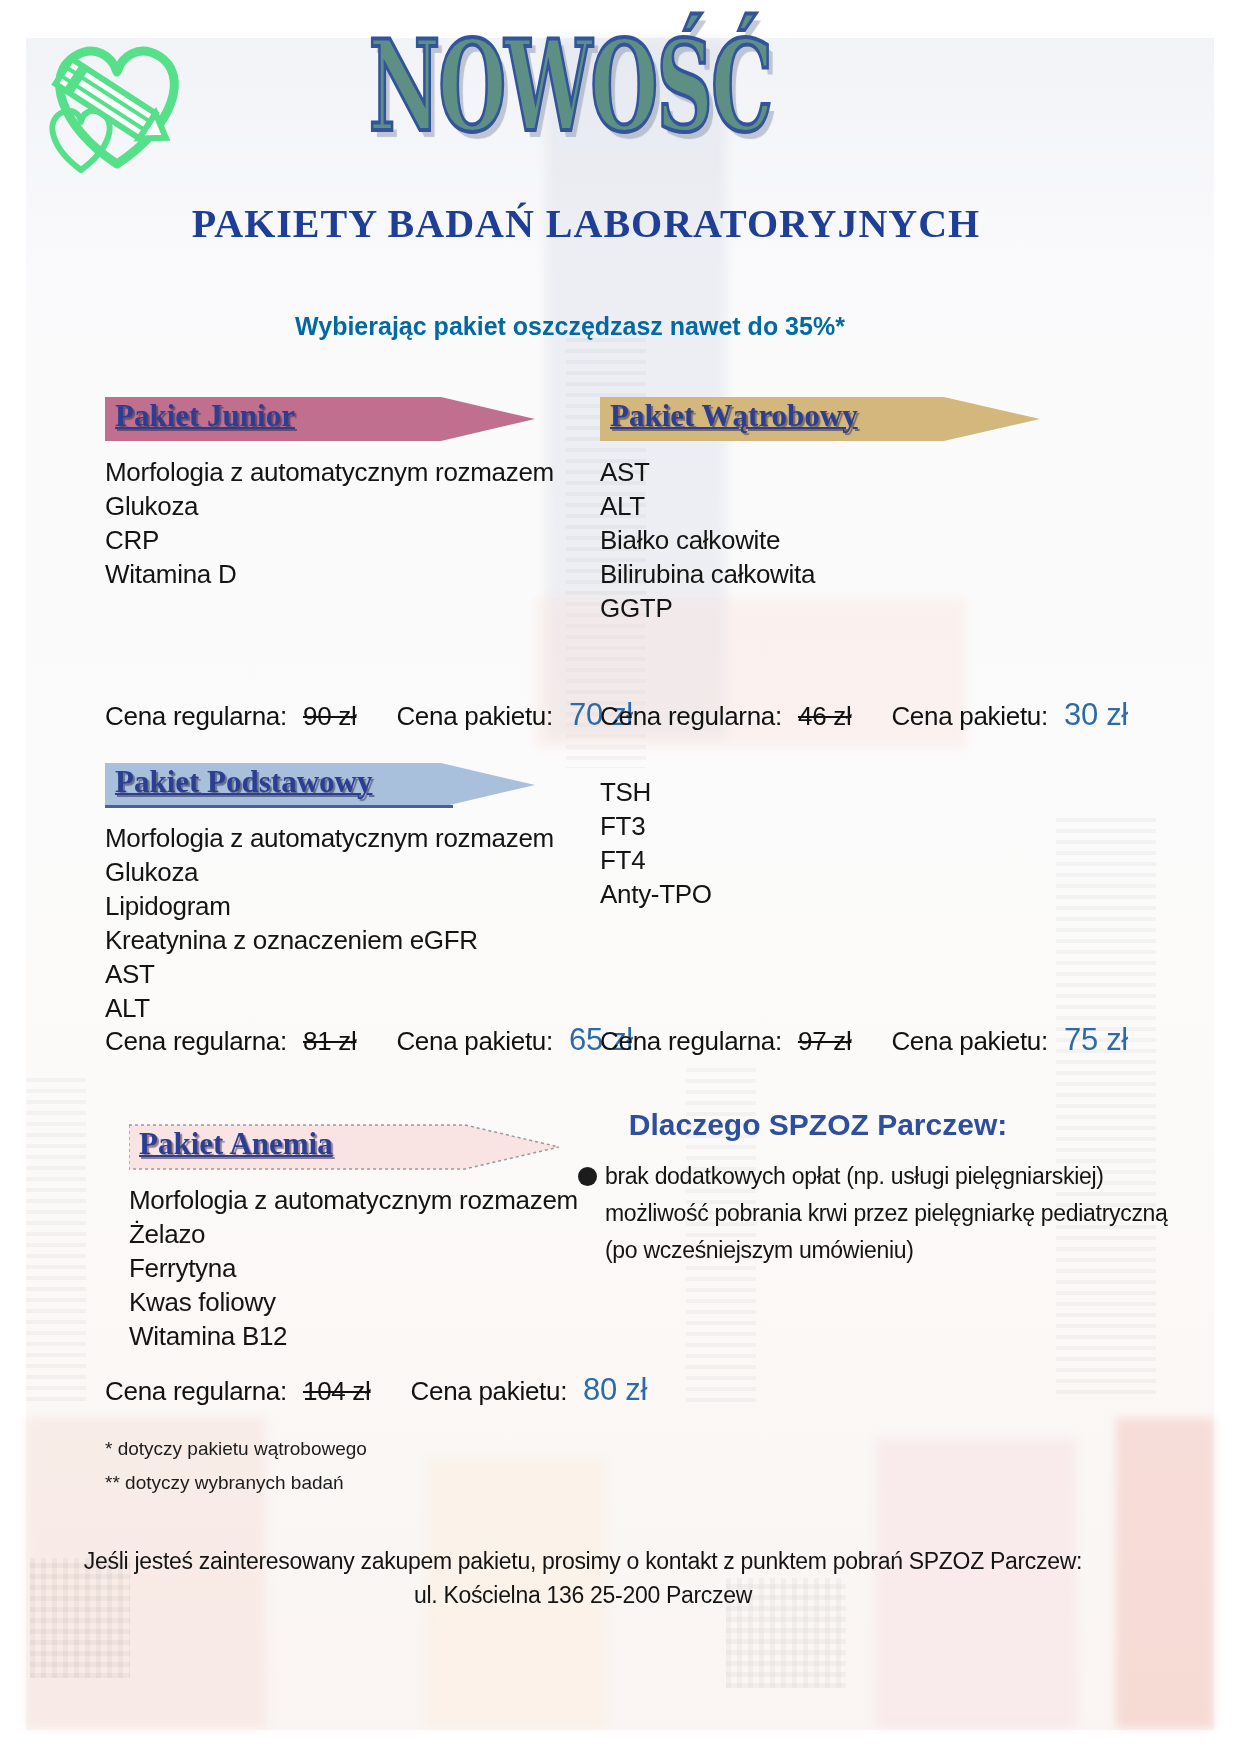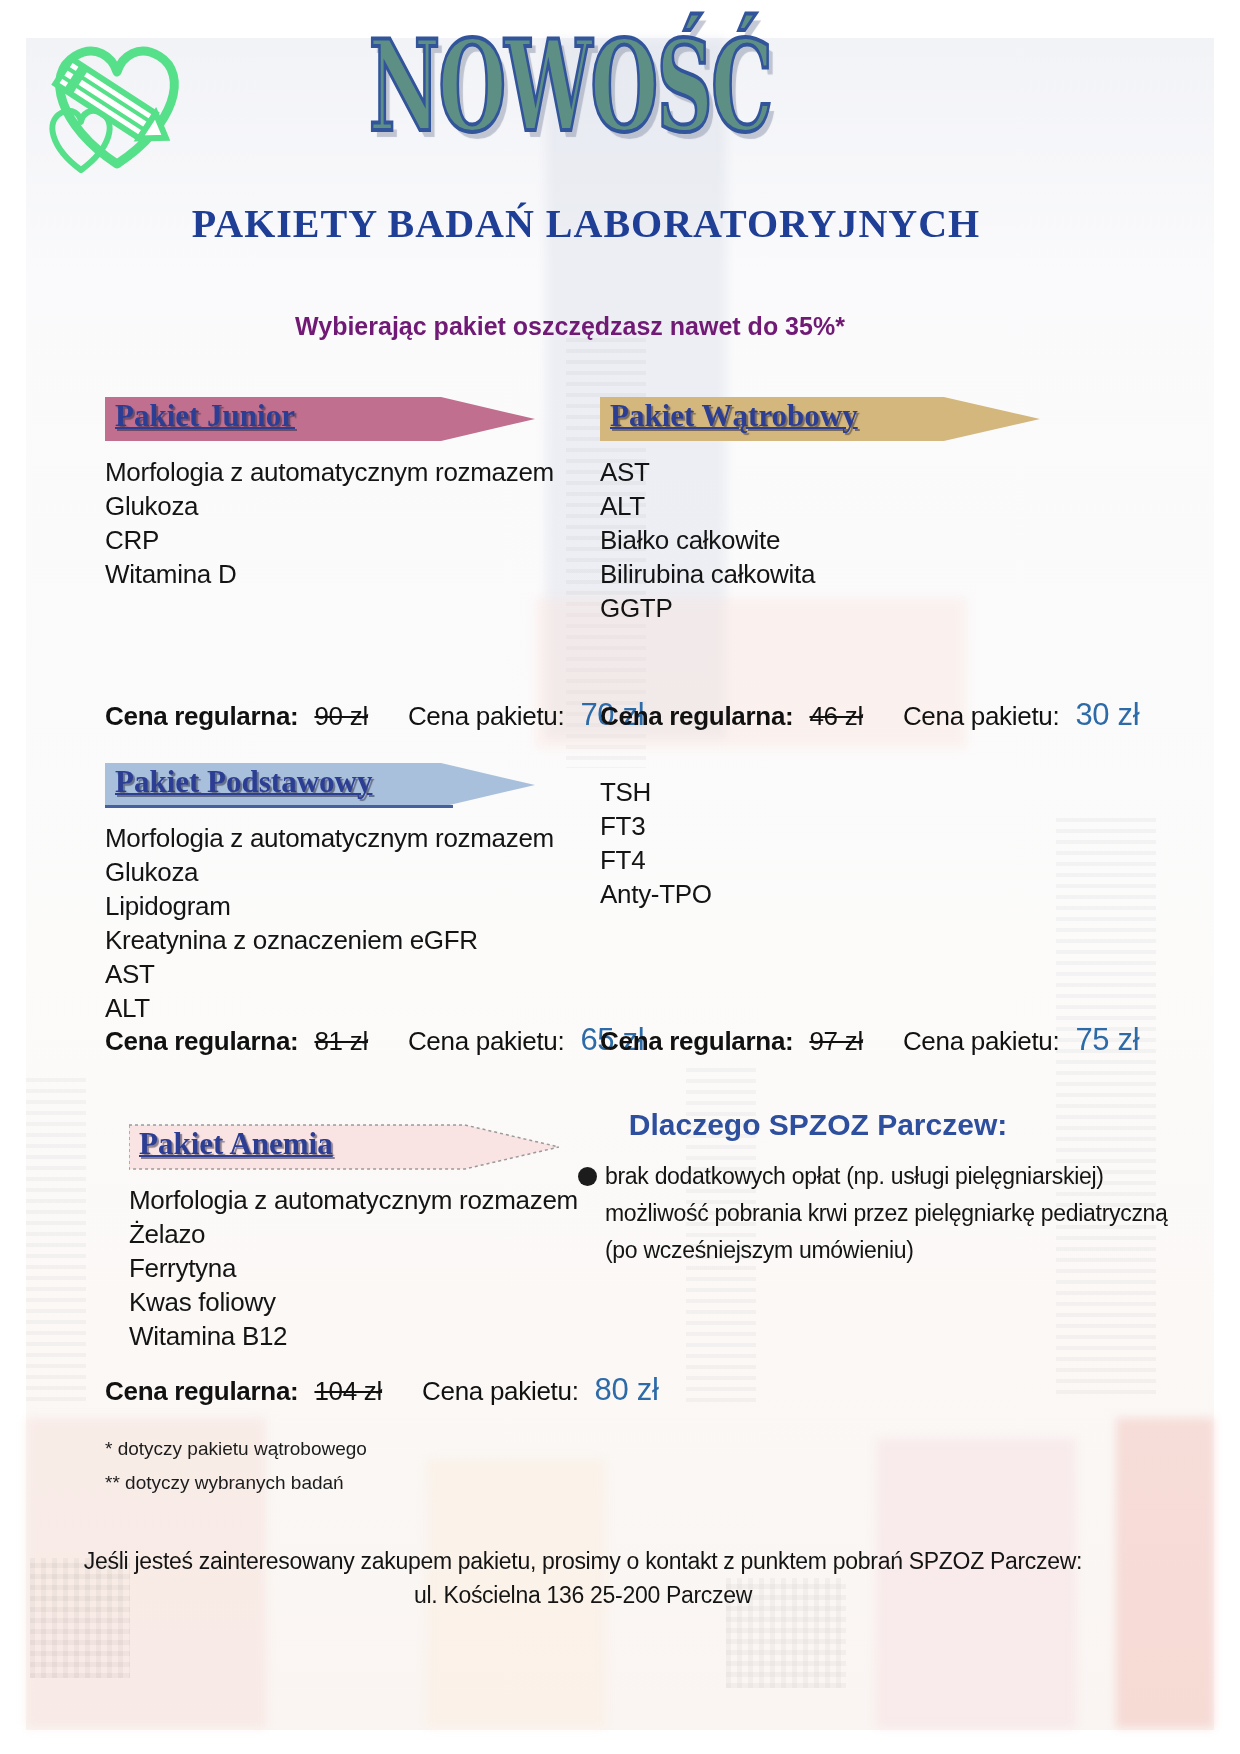--- a/index.html
+++ b/index.html
@@ -19,21 +19,21 @@
   .logo{position:absolute;left:35px;top:28px;width:162px;height:150px;}
   .nowosc{position:absolute;left:170px;top:14px;width:800px;text-align:center;
           font-family:"DejaVu Serif",serif;font-weight:bold;font-size:126px;line-height:1.15;
           color:#5e8f85;-webkit-text-stroke:4px #31549b;letter-spacing:-3px;
           text-shadow:8px 7px 1px rgba(150,156,178,.55);
           transform:scaleX(.62);transform-origin:50% 0;}
   .title{position:absolute;left:16px;top:200px;width:1140px;text-align:center;
          font-family:"Liberation Serif",serif;font-weight:bold;font-size:40px;
          color:#1f3f97;letter-spacing:1px;}
   .subtitle{position:absolute;left:0;top:312px;width:1140px;text-align:center;
-            font-weight:bold;font-size:25px;color:#701a75;}
+            font-weight:bold;font-size:25px;color:#0369a1;}
   
   .pkg{position:absolute;}
   .pkg0{left:105px;top:396px;width:430px;}
   .pkg1{left:600px;top:396px;width:440px;}
   .pkg2{left:105px;top:762px;width:430px;}
   .pkg3{left:600px;top:762px;width:440px;}
   .pkg4{left:105px;top:1124px;width:430px;margin-left:24px;}
   .banner{position:relative;height:46px;}
   .banner svg{display:block;width:100%;height:46px;}
   .pkg-title{position:absolute;left:10px;top:2px;white-space:nowrap;
@@ -43,21 +43,21 @@
   .pkg-items{list-style:none;margin:13px 0 0;padding:0;font-size:26px;line-height:34px;
              letter-spacing:-.3px;white-space:nowrap;color:#141414;}
   
   .price{position:absolute;display:flex;align-items:baseline;white-space:nowrap;
          font-size:26px;letter-spacing:-.3px;color:#111;}
   .price0{left:105px;top:697px;}
   .price1{left:600px;top:697px;}
   .price2{left:105px;top:1022px;}
   .price3{left:600px;top:1022px;}
   .price4{left:105px;top:1372px;}
-  .reg-label{margin-right:16px;font-weight:bold;}
+  .reg-label{margin-right:16px;}
   .reg-price{text-decoration:line-through;margin-right:40px;}
   .pak-label{margin-right:16px;}
   .pak-price{font-weight:normal;color:#2d6ba8;font-size:31px;}
   
   .why{position:absolute;left:578px;top:1108px;width:540px;}
   .why-title{font-size:30px;font-weight:bold;color:#2d4f9e;text-align:center;margin:0 60px 16px 0;}
   .why-line{display:flex;align-items:flex-start;font-size:23px;line-height:37px;
             letter-spacing:-.3px;white-space:nowrap;color:#141414;}
   .dot{width:19px;height:19px;border-radius:50%;background:#1c1c1c;margin:9px 8px 0 0;flex:none;}
   .no-dot{margin-left:27px;}

